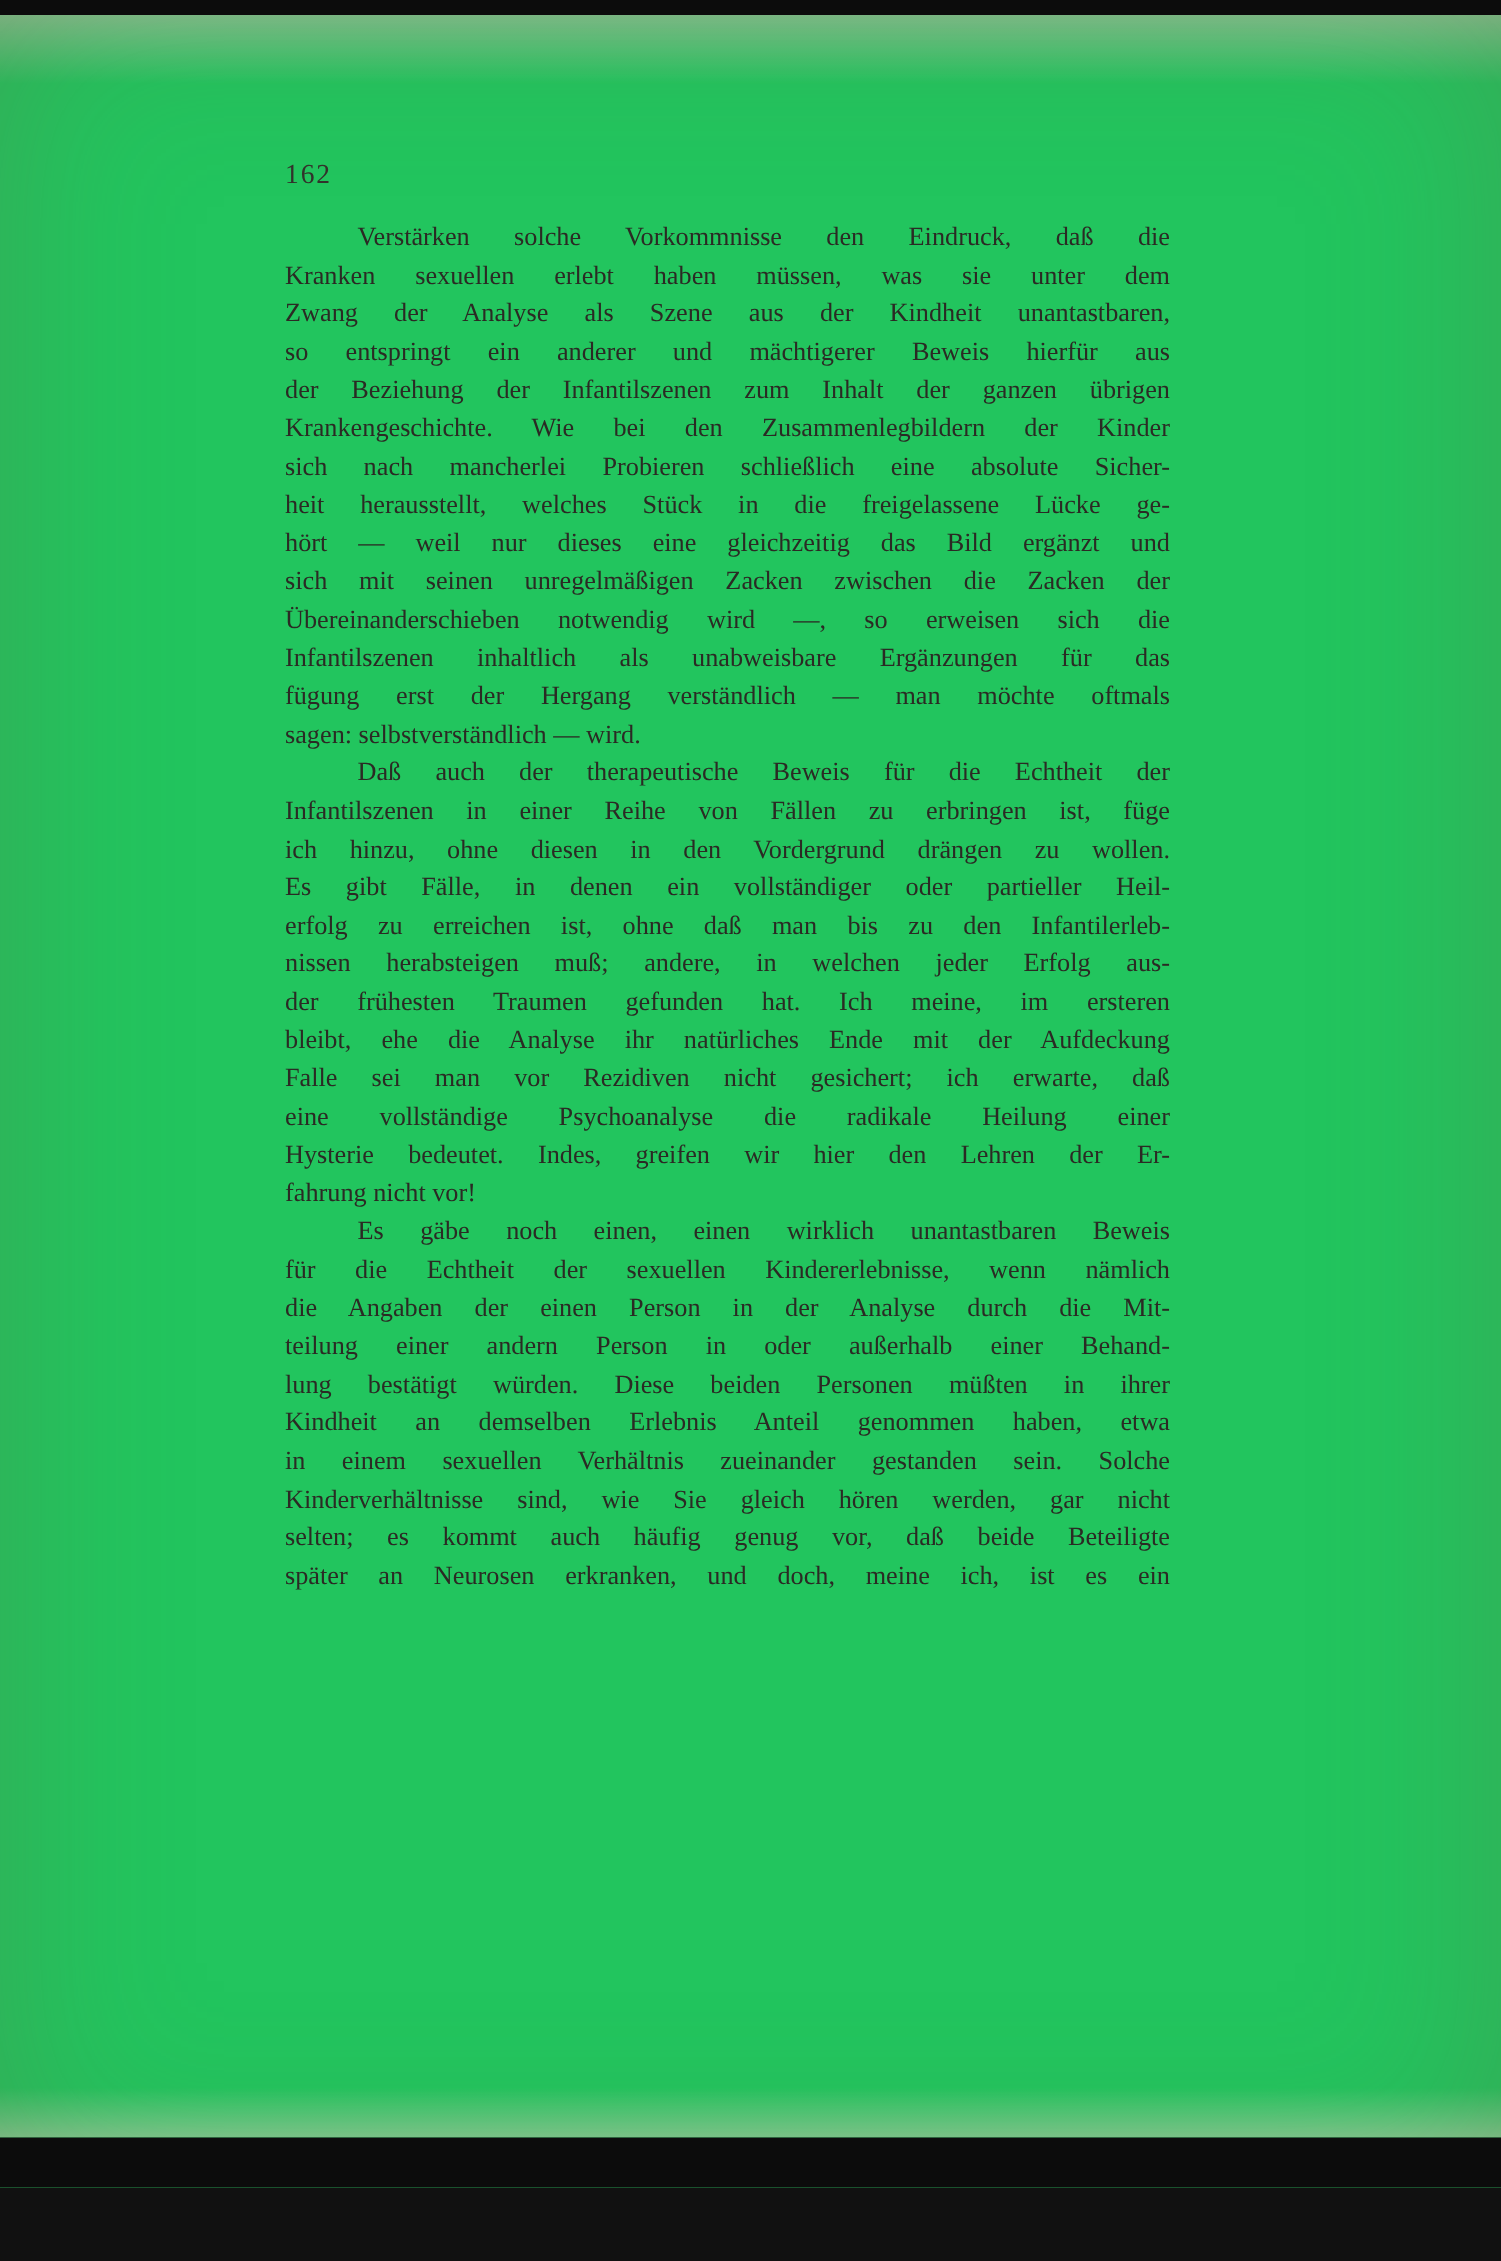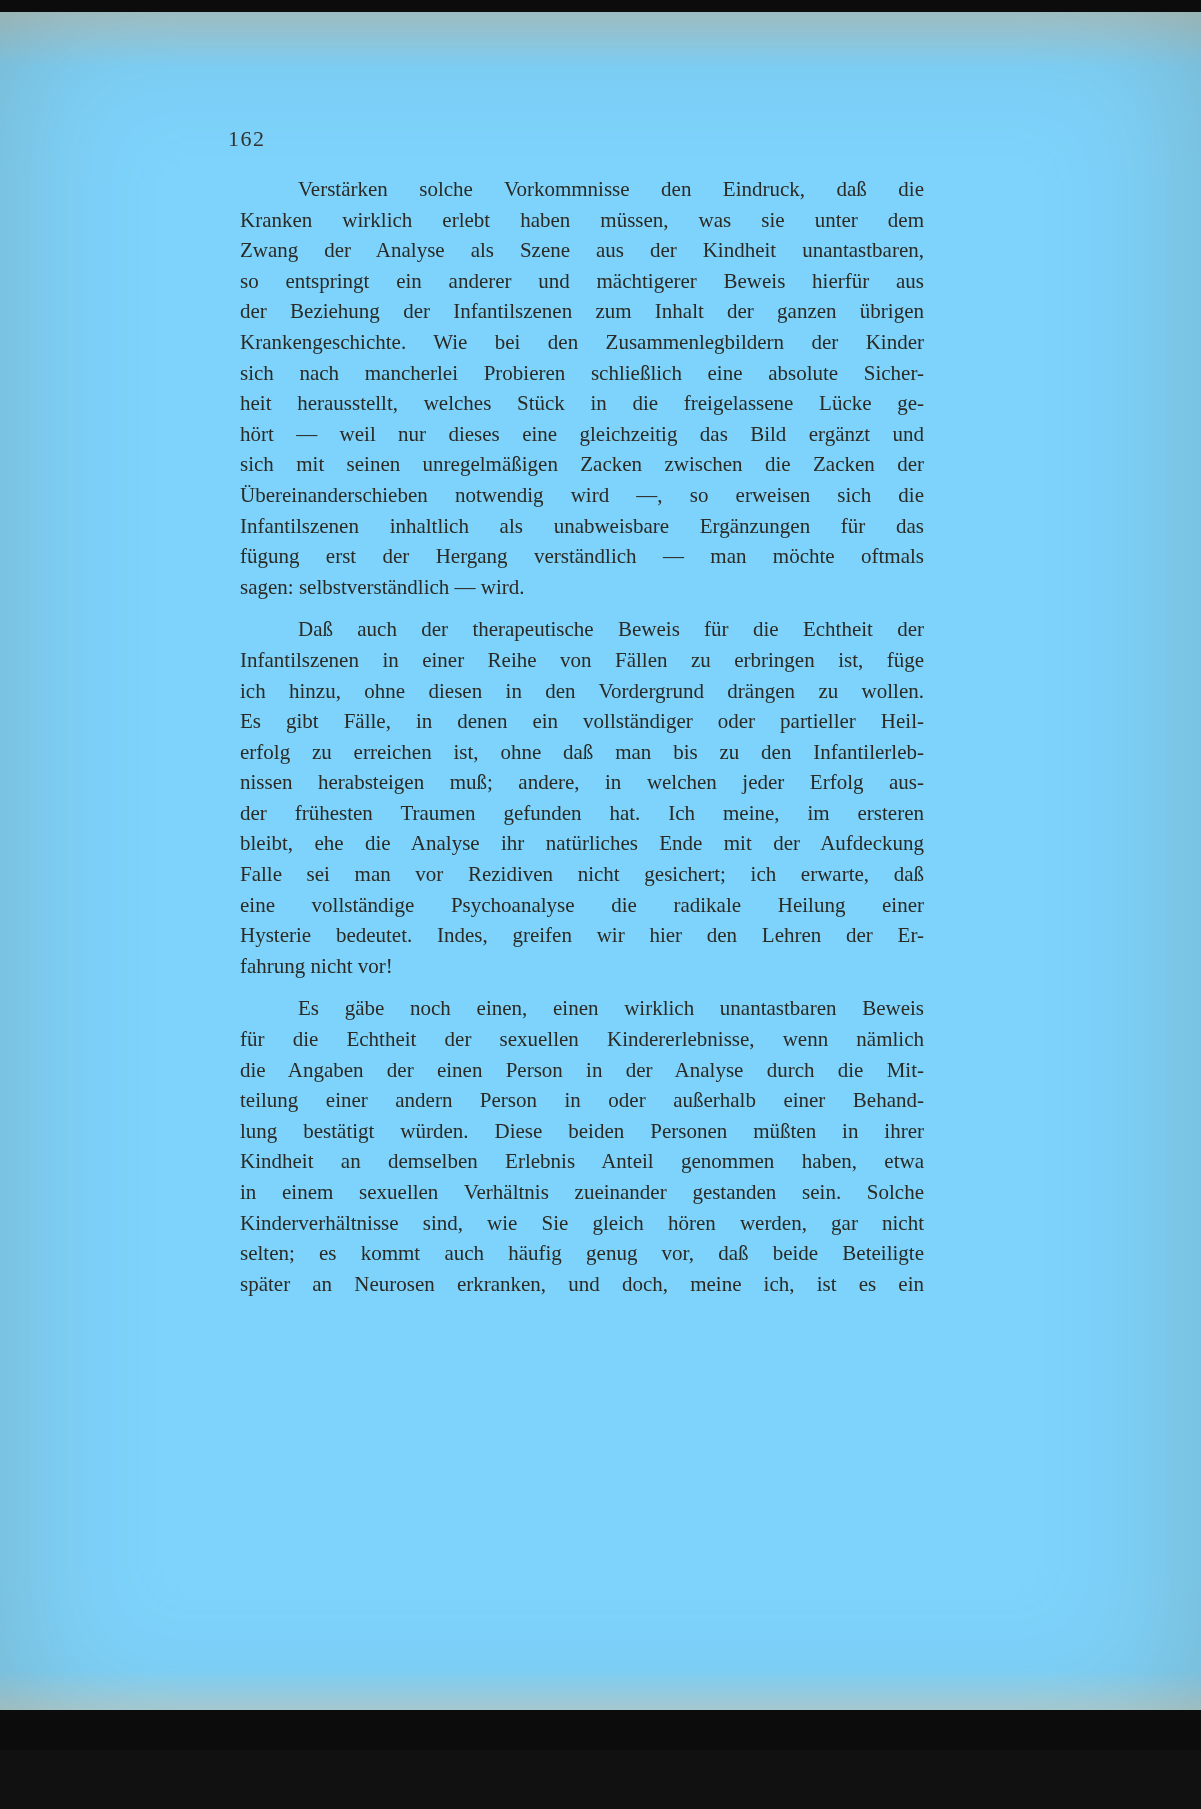--- a/index.html
+++ b/index.html
@@ -7,21 +7,21 @@
   body {
     width: 1201px;
     height: 1809px;
     background: #111;
     font-family: "Liberation Serif", "DejaVu Serif", serif;
   }
   .scan {
     position: relative;
     width: 1201px;
     height: 1750px;
-    background: #7dd3fc;
+    background: #22c55e;
     overflow: hidden;
   }
   .vignette {
     position: absolute;
     inset: 0;
     box-shadow: inset 0 0 150px rgba(110, 100, 70, 0.30);
     pointer-events: none;
     z-index: 4;
   }
   .bar-top {
@@ -67,40 +67,40 @@
     font-size: 22px;
     color: #33332c;
     letter-spacing: 1.5px;
     margin-bottom: 22px;
   }
   .text-block {
     color: #2b2a24;
     font-size: 21px;
     line-height: 30.6px;
   }
-  .paragraph { margin: 12px; padding: 0; }
+  .paragraph { margin: 0; padding: 0; }
   .line {
     text-align: justify;
     text-align-last: justify;
   }
   .line.first { text-indent: 58px; }
   .line.last { text-align-last: left; }
 </style>
 </head>
 <body>
 
 <div class="scan">
   <div class="bar-top"></div>
   <div class="top-shade"></div>
   <div class="content">
     <div class="page-number">162</div>
     <div class="text-block">
         <div class="paragraph">
           <div class="line first">Verstärken solche Vorkommnisse den Eindruck, daß die</div>
-          <div class="line">Kranken wirklich erlebt haben müssen, was sie unter dem</div>
+          <div class="line">Kranken sexuellen erlebt haben müssen, was sie unter dem</div>
           <div class="line">Zwang der Analyse als Szene aus der Kindheit unantastbaren,</div>
           <div class="line">so entspringt ein anderer und mächtigerer Beweis hierfür aus</div>
           <div class="line">der Beziehung der Infantilszenen zum Inhalt der ganzen übrigen</div>
           <div class="line">Krankengeschichte. Wie bei den Zusammenlegbildern der Kinder</div>
           <div class="line">sich nach mancherlei Probieren schließlich eine absolute Sicher-</div>
           <div class="line">heit herausstellt, welches Stück in die freigelassene Lücke ge-</div>
           <div class="line">hört — weil nur dieses eine gleichzeitig das Bild ergänzt und</div>
           <div class="line">sich mit seinen unregelmäßigen Zacken zwischen die Zacken der</div>
           <div class="line">Übereinanderschieben notwendig wird —, so erweisen sich die</div>
           <div class="line">Infantilszenen inhaltlich als unabweisbare Ergänzungen für das</div>

